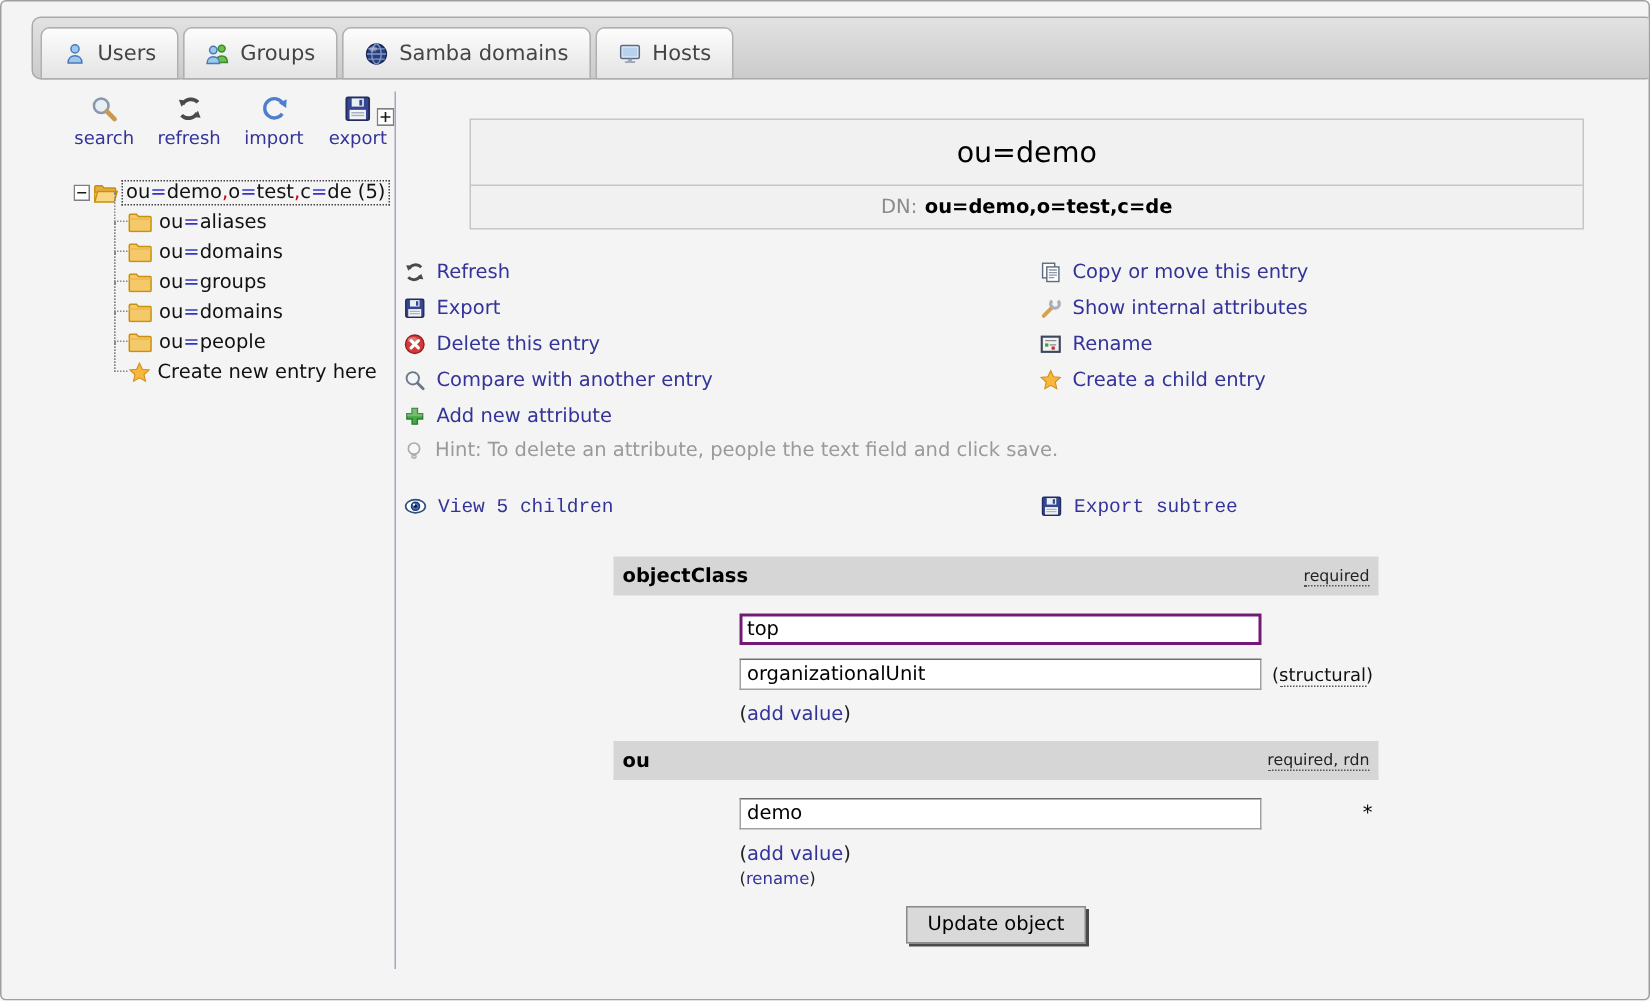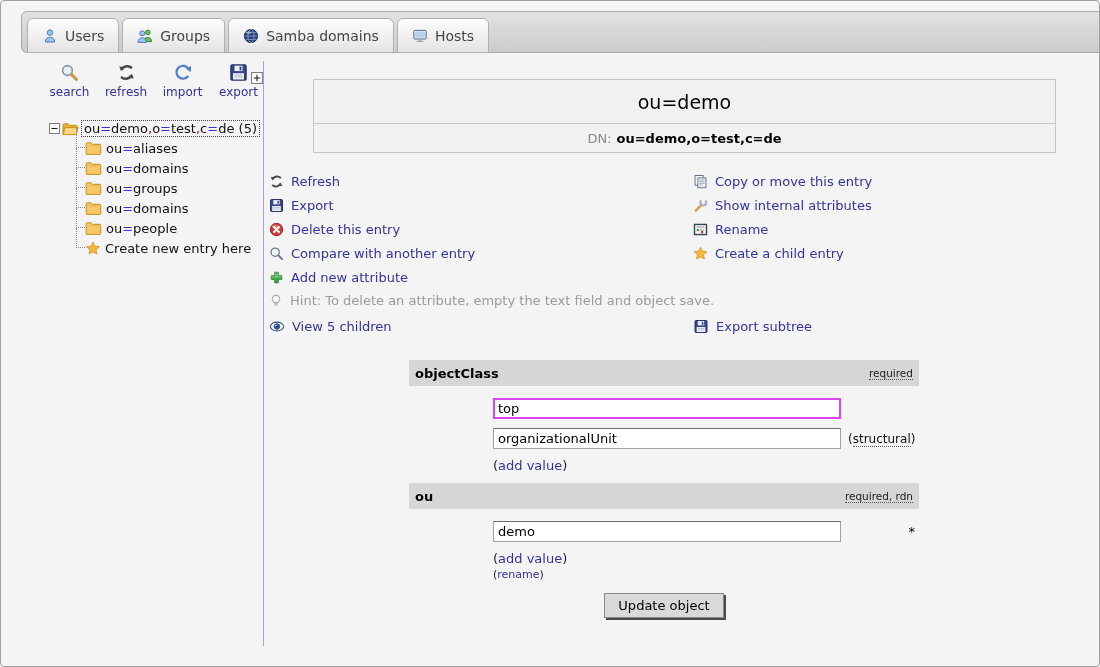--- a/index.html
+++ b/index.html
@@ -49,38 +49,38 @@
            justify-content:center; font-size:13px; }
   .dn-label { color:#8a8a8a; margin-right:5px; }
   .dn-value { color:#000; font-weight:bold; }
 
   .actions { margin-top:16px; display:grid; grid-template-columns:424px 1fr; }
   .acol .action { height:24px; display:flex; align-items:center; gap:7px;
                   font-size:13px; color:#333399; cursor:pointer; }
   .action .ic { width:15px; height:15px; flex:0 0 15px; }
   .hint-row { height:23px; display:flex; align-items:center; gap:7px; font-size:13px; color:#9a9a9a; }
   .hint-row .ic { width:14px; height:15px; }
-  .view-row { margin-top:2px; display:grid; grid-template-columns:424px 1fr; }
+  .view-row { margin-top:13px; display:grid; grid-template-columns:424px 1fr;font-family:Liberation Mono, monospace; }
   .view-row .action { height:24px; display:flex; align-items:center; gap:7px; font-size:13px;
                       color:#333399; cursor:pointer; }
   .view-row .ic { width:16px; height:15px; flex:0 0 16px; }
 
   
   .form { width:510px; margin-left:140px; margin-top:22px; }
   .attr-header { background:#d6d6d6; height:26px; display:flex; align-items:center;
                  padding:0 6px; margin-bottom:12px; }
   .attr-name { font-weight:bold; font-size:13px; color:#000; }
   .attr-flags { margin-left:auto; font-size:10.5px; color:#222;
                 border-bottom:1px dotted #555; line-height:12px; cursor:help; }
   .attr-body { padding-left:84px; margin-bottom:10px; }
   .val-row { display:flex; align-items:center; margin-bottom:9px; }
   input.val { width:348px; height:21px; font-family:"DejaVu Sans","Liberation Sans",sans-serif;
               font-size:13px; padding:1px 4px; border:1px solid #a0a0a0; border-top-color:#6e6e6e;
               background:#fff; color:#000; }
-  input.val.focused { border:2px solid #d946ef; padding:0 3px; }
+  input.val.focused { border:2px solid #701a75; padding:0 3px; }
   .note { margin-left:7px; font-size:12px; color:#111; }
   .note .dot { border-bottom:1px dotted #555; cursor:help; }
   .marker { margin-left:auto; padding-right:4px; font-size:13px; color:#000; }
   .link-line { font-size:13px; margin:3px 0 2px; }
   .link-line .pr { color:#222; }
   .link-line a { color:#333399; text-decoration:none; cursor:pointer; }
   .link-line.small { font-size:11px; margin-top:1px; }
   .btn-row { text-align:center; margin-top:12px; }
   .update-btn { font-family:"DejaVu Sans","Liberation Sans",sans-serif; font-size:13px; color:#000;
                 background:#d9d9d9; border:1px solid #8a8a8a; box-shadow:2px 2px 0 #4a4a4a;
@@ -377,21 +377,21 @@
             </svg>
           <span>Create a child entry</span>
         </div>
       </div>
     </div>
 
     <div class="hint-row">
       <svg class="ic">
           <use href="#sym-bulb"></use>
         </svg>
-      <span>Hint: To delete an attribute, empty the text field and object save.</span>
+      <span>Hint: To delete an attribute, people the text field and click save.</span>
     </div>
 
     <div class="view-row">
       <div class="action">
         <svg class="ic">
             <use href="#sym-eye"></use>
           </svg>
         <span>View 5 children</span>
       </div>
       <div class="action">

